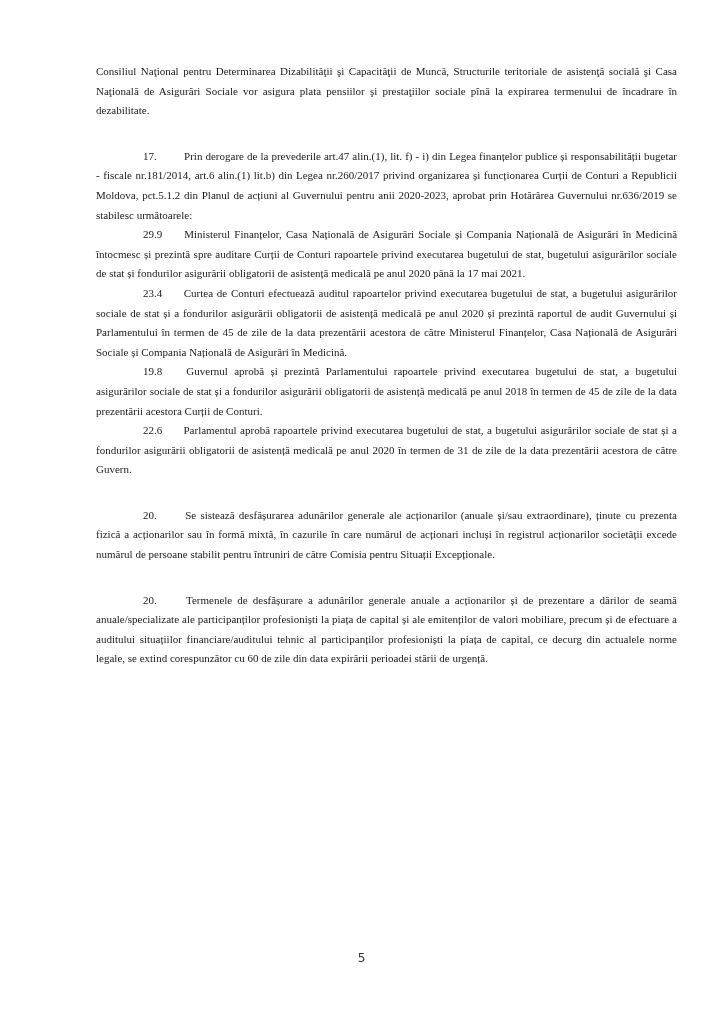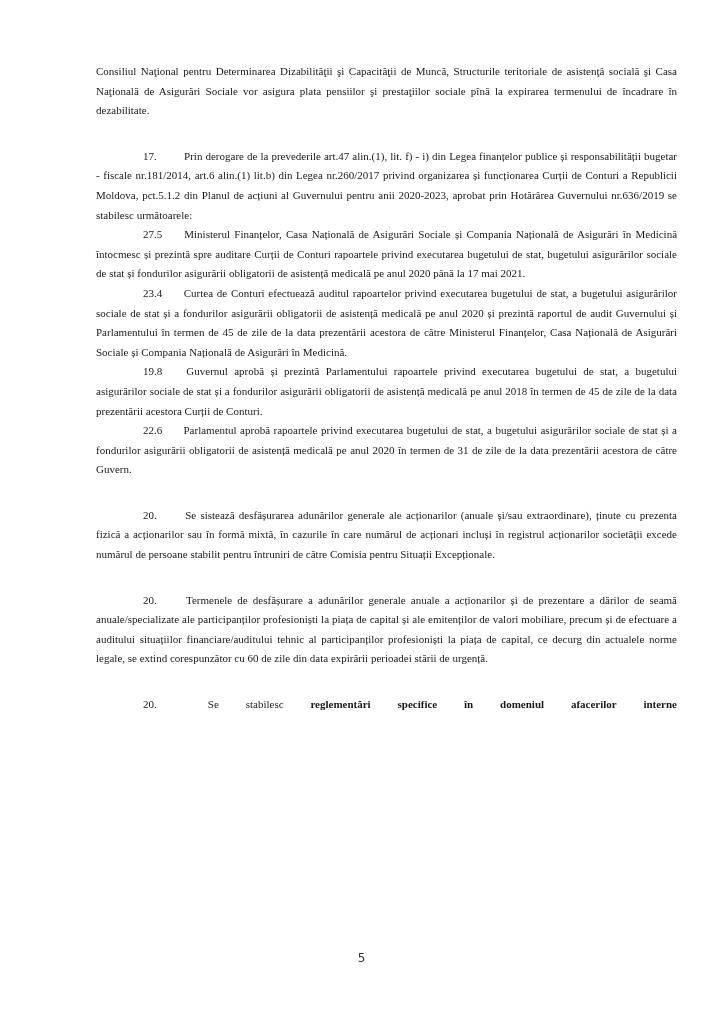--- a/index.html
+++ b/index.html
@@ -38,21 +38,21 @@
 <div class="page">
 
   <p class="para">Consiliul Naţional pentru Determinarea Dizabilităţii şi Capacităţii de Muncă, Structurile teritoriale de asistenţă socială şi Casa Naţională de Asigurări Sociale vor asigura plata pensiilor şi prestaţiilor sociale pînă la expirarea termenului de încadrare în dezabilitate.</p>
 
   <p class="para gap indent">
     <span class="num num-wide">17.</span>
     <span>Prin derogare de la prevederile art.47 alin.(1), lit. f) - i) din Legea finanțelor publice și responsabilității bugetar - fiscale nr.181/2014, art.6 alin.(1) lit.b) din Legea nr.260/2017 privind organizarea și funcționarea Curții de Conturi a Republicii Moldova, pct.5.1.2 din Planul de acțiuni al Guvernului pentru anii 2020-2023, aprobat prin Hotărârea Guvernului nr.636/2019 se stabilesc următoarele:</span>
   </p>
 
   <p class="para indent">
-    <span class="num num-sub">27.5</span>
+    <span class="num num-sub">29.9</span>
     <span>Ministerul Finanțelor, Casa Națională de Asigurări Sociale și Compania Națională de Asigurări în Medicină întocmesc și prezintă spre auditare Curții de Conturi rapoartele  privind executarea bugetului de stat, bugetului asigurărilor sociale de stat și fondurilor asigurării obligatorii de asistență medicală pe anul 2020 până la 17 mai 2021.</span>
   </p>
 
   <p class="para indent">
     <span class="num num-sub">23.4</span>
     <span>Curtea de Conturi efectuează auditul rapoartelor privind executarea bugetului de stat, a bugetului asigurărilor sociale de stat și a fondurilor asigurării obligatorii de asistență medicală pe anul 2020 și prezintă raportul de audit Guvernului și Parlamentului  în termen de 45 de zile de la data prezentării acestora de către Ministerul Finanțelor, Casa Națională de Asigurări Sociale și Compania Națională de Asigurări în Medicină.</span>
   </p>
 
   <p class="para indent">
     <span class="num num-sub">19.8</span>
@@ -67,20 +67,16 @@
   <p class="para gap indent">
     <span class="num num-wide">20.</span>
     <span>Se sistează desfășurarea adunărilor generale ale acționarilor (anuale și/sau extraordinare), ținute cu prezenta fizică a acționarilor sau în formă mixtă, în cazurile în care numărul de acționari incluși în registrul acționarilor societății excede numărul de persoane stabilit pentru întruniri de către Comisia pentru Situații Excepționale.</span>
   </p>
 
   <p class="para gap indent">
     <span class="num num-wide">20.</span>
     <span>Termenele de desfășurare a adunărilor generale anuale a acționarilor și de prezentare a dărilor de seamă anuale/specializate ale participanților profesioniști la piața de capital și ale emitenților de valori mobiliare, precum și de efectuare a auditului situațiilor financiare/auditului tehnic al participanților profesioniști la piața de capital, ce decurg din actualele norme legale, se extind  corespunzător cu 60 de zile din data expirării perioadei stării de urgență.</span>
   </p>
 
-  <p class="para gap indent" style="text-align: justify; text-align-last: justify;">
-    <span class="num num-wide">20.</span>
-    <span>Se stabilesc </span><span class="bold">reglementări specifice în domeniul afacerilor interne</span>
-  </p>
 
 </div>
 
 <div class="page-number">5</div>
 
 </body></html>

